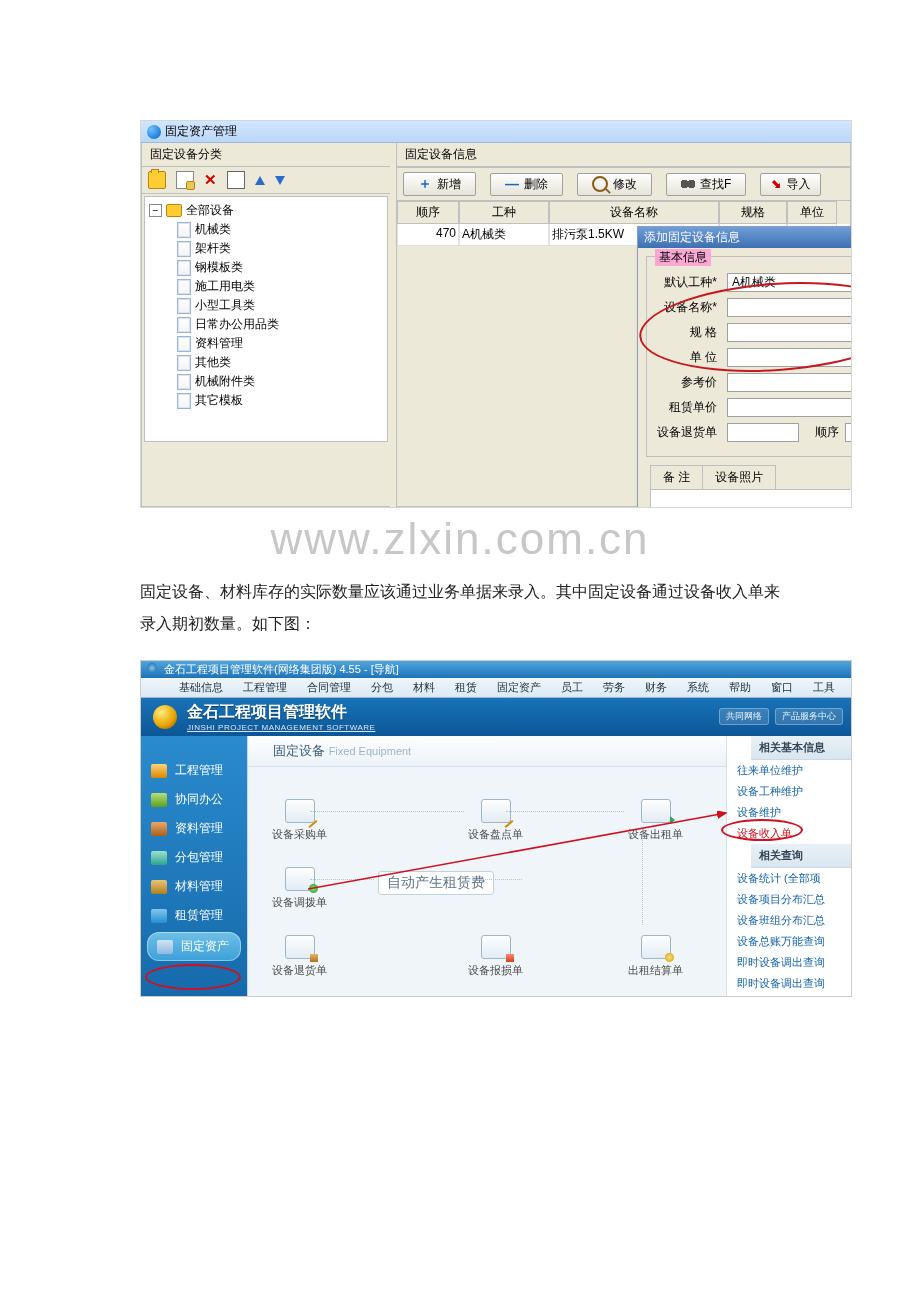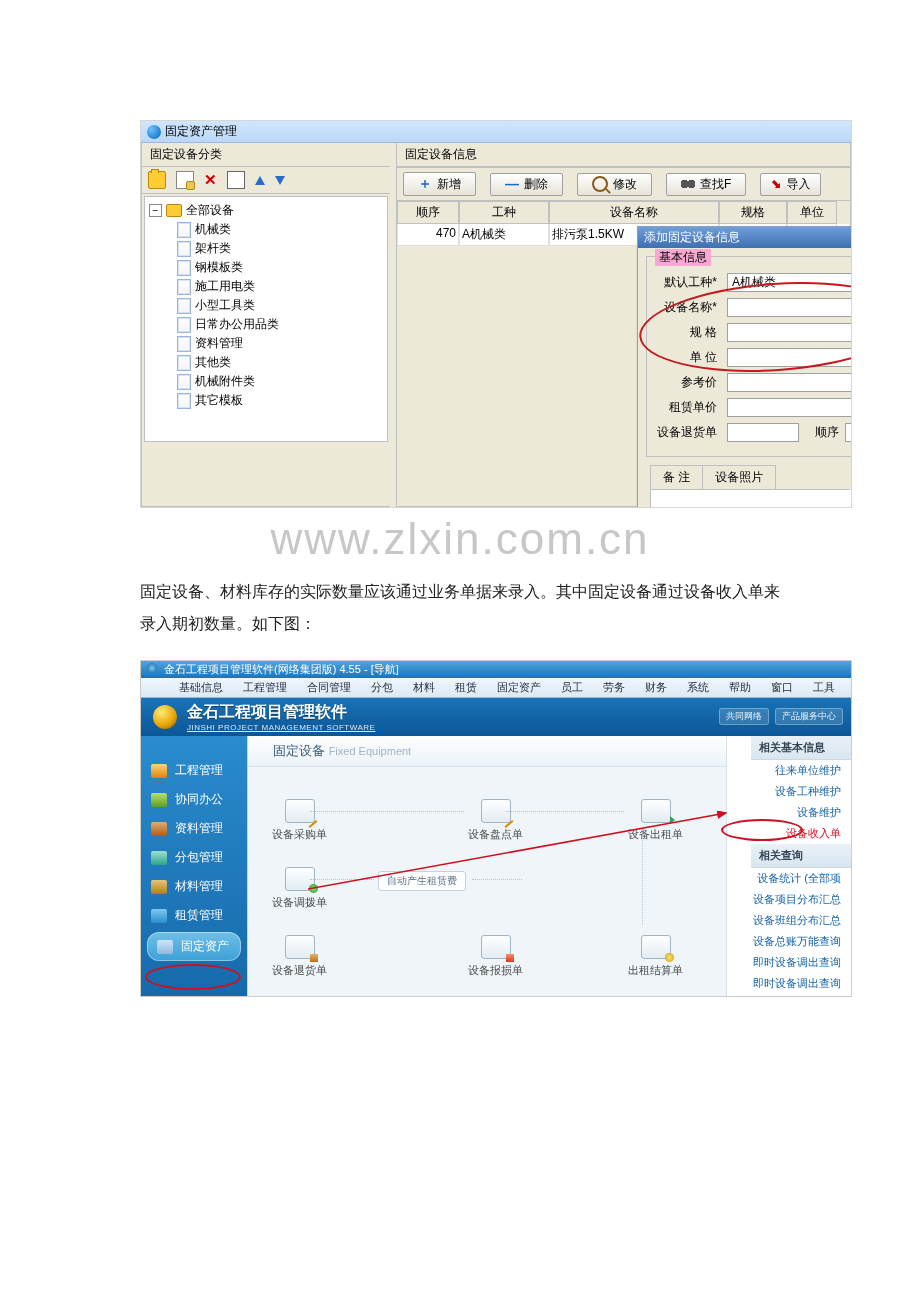--- a/index.html
+++ b/index.html
@@ -249,33 +249,33 @@
   .docbox.arrow:after{content:"";position:absolute;right:-5px;bottom:-2px;width:0;height:0;
     border-left:5px solid #2aa65e;border-top:4px solid transparent;border-bottom:4px solid transparent;}
   .docbox.coin:after{content:"";position:absolute;right:-4px;bottom:-4px;width:9px;height:9px;border-radius:50%;background:radial-gradient(#ffe27a,#d39a00);}
   .docbox.swap:after{content:"";position:absolute;right:-4px;bottom:-3px;width:9px;height:9px;border-radius:50%;background:radial-gradient(#7fe27a,#2a9a2a);}
   .docbox.box:after{content:"";position:absolute;right:-4px;bottom:-4px;width:8px;height:8px;background:linear-gradient(#e6b36a,#b3711a);}
   .docbox.red:after{content:"";position:absolute;right:-4px;bottom:-4px;width:8px;height:8px;background:linear-gradient(#ff8a6e,#d0401a);}
 
   .dots{position:absolute;border-top:1px dotted #b4c5d4;height:0;}
   .vdots{position:absolute;border-left:1px dotted #b4c5d4;width:0;}
   .autobox{
-    position:absolute;border:1px solid #c4d2de;background:#fff;padding:2px 8px;font-size:10px;color:#5a7389;border-radius:3px;
+    position:absolute;border:1px solid #c4d2de;background:#fff;padding:2px 8px;font-size:14px;color:#5a7389;border-radius:3px;
   }
 
   .redline{
     position:absolute;pointer-events:none;
   }
   .redline svg{width:100%;height:100%;}
 
   .s2rightpane{
     width:124px;background:#fff;border-left:1px solid #d6e1eb;font-size:11px;
   }
   .rp-h{background:linear-gradient(#e9f1f7,#d9e6f0);padding:4px 8px;font-weight:bold;border-bottom:1px solid #cad9e5;color:#345;margin-left:24px;}
-  .rp-a{padding:3px 10px;color:#1463a8;display:block;white-space:nowrap;text-align:right;}
+  .rp-a{padding:3px 10px;color:#1463a8;display:block;white-space:nowrap;}
   .rp-a.red-target{color:#d01020;position:relative;}
   .red-ell2{
     position:absolute;left:-6px;top:-4px;width:78px;height:18px;border:2px solid #d01020;border-radius:50%;
   }
   .red-ell-side{
     position:absolute;left:4px;width:92px;height:22px;border:2px solid #d01020;border-radius:50%;
     bottom:6px;
   }
 </style>
 </head>

